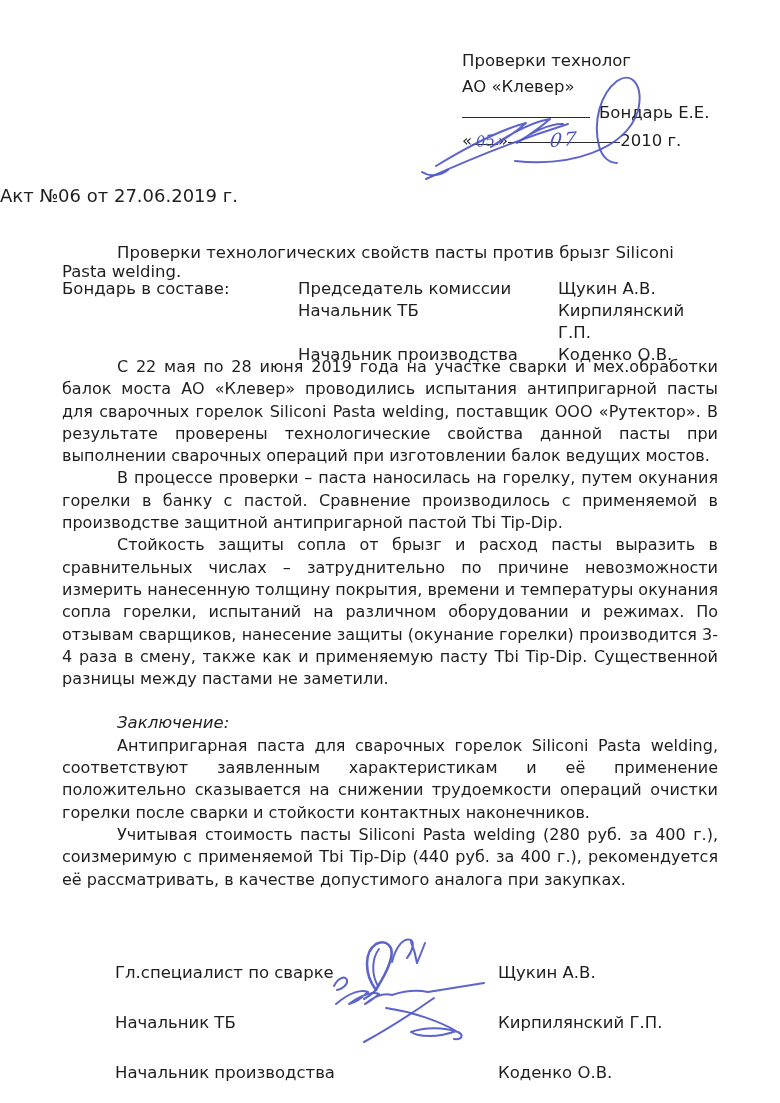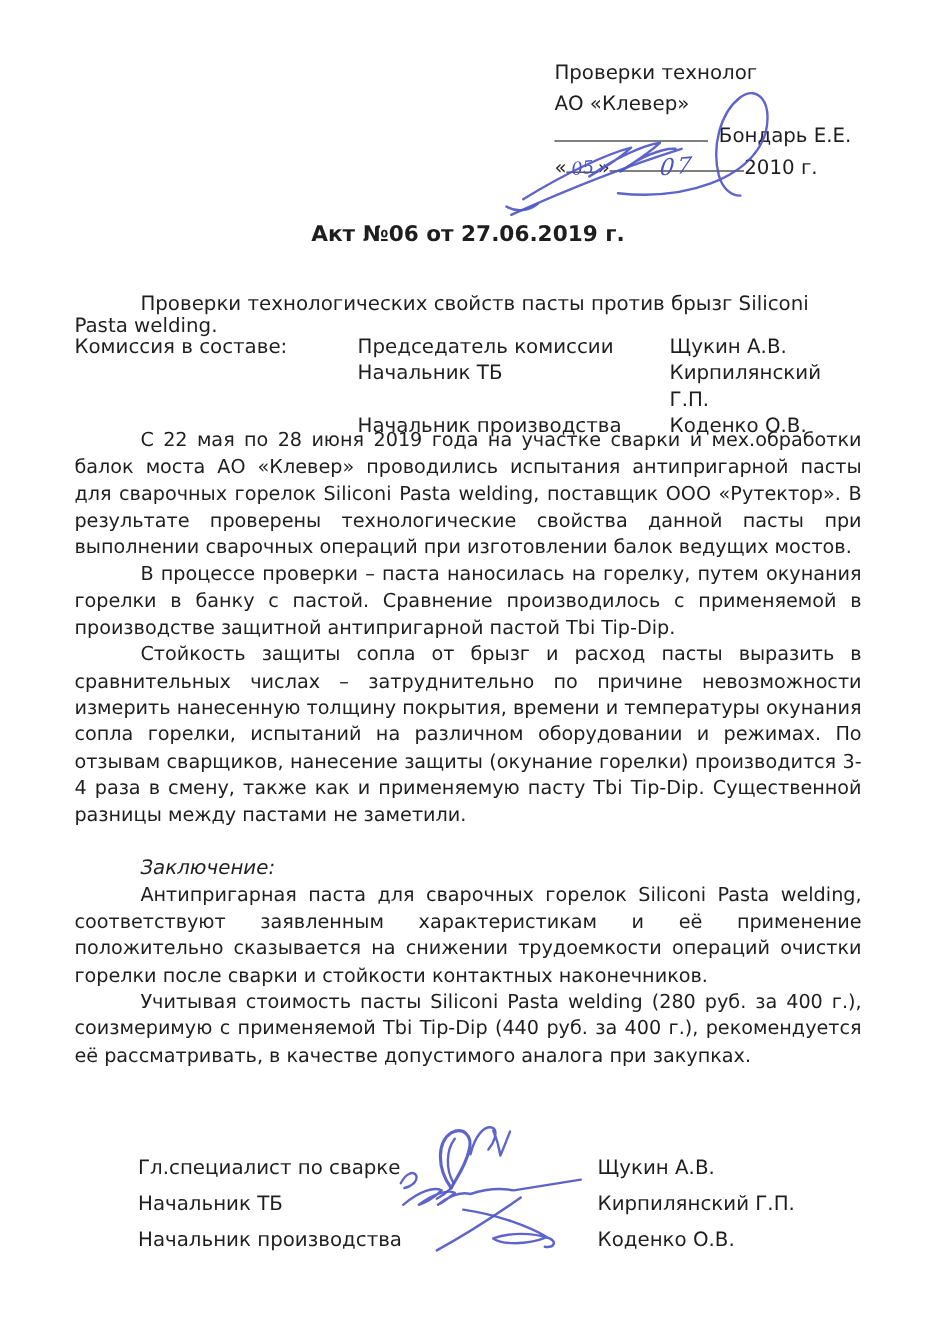--- a/index.html
+++ b/index.html
@@ -63,22 +63,21 @@
     stroke-linecap: round;
     stroke-linejoin: round;
     opacity: .92;
   }
   .sig-bottom path.thick { stroke-width: 2.6; }
   
   .doc-title {
     position: absolute;
     left: 0; right: 0;
     top: 185px;
-    text-align: center;
-    font-weight: bold;
+    font-weight: normal;
     font-size: 18px;
   }
   .subtitle {
     position: absolute;
     left: 62px;
     top: 243px;
     width: 656px;
     text-indent: 55px;
     font-size: 16.5px;
   }
@@ -115,21 +114,21 @@
     font-size: 16.5px;
   }
   
   .signoff {
     position: absolute;
     left: 115px;
     top: 962px;
     width: 603px;
     display: grid;
     grid-template-columns: 383px 1fr;
-    row-gap: 8px;
+    row-gap: 28px;
     line-height: 22px;
     font-size: 16.5px;
   }
 </style>
 </head>
 <body>
 
 <div class="page">
 
   <div class="approval">
@@ -148,21 +147,21 @@
     <path d="M16,100 C52,78 86,62 106,57 C95,67 80,76 71,81 C92,66 116,55 130,53 C119,63 104,72 97,77 C113,65 132,57 143,58"></path>
     <path d="M6,113 C48,94 100,73 148,58"></path>
     <path d="M2,106 C10,111 20,110 28,104"></path>
   </svg>
 
   <div class="doc-title">Акт №06 от 27.06.2019 г.</div>
 
   <div class="subtitle">Проверки технологических свойств пасты против брызг Siliconi Pasta welding.</div>
 
   <div class="commission">
-    <div class="cell c1">Комиссия в составе:</div>
+    <div class="cell c1">Бондарь в составе:</div>
     <div class="cell c2">Председатель комиссии</div>
     <div class="cell c3">Щукин А.В.</div>
     <div class="cell c2">Начальник ТБ</div>
     <div class="cell c3">Кирпилянский Г.П.</div>
     <div class="cell c2">Начальник производства</div>
     <div class="cell c3">Коденко О.В.</div>
   </div>
 
   <div class="body-text">
     <p>С 22 мая по 28 июня 2019 года на участке сварки и мех.обработки балок моста АО «Клевер» проводились испытания антипригарной пасты для сварочных горелок Siliconi Pasta welding, поставщик ООО «Рутектор». В результате проверены технологические свойства данной пасты при выполнении сварочных операций при изготовлении балок ведущих мостов.</p>

